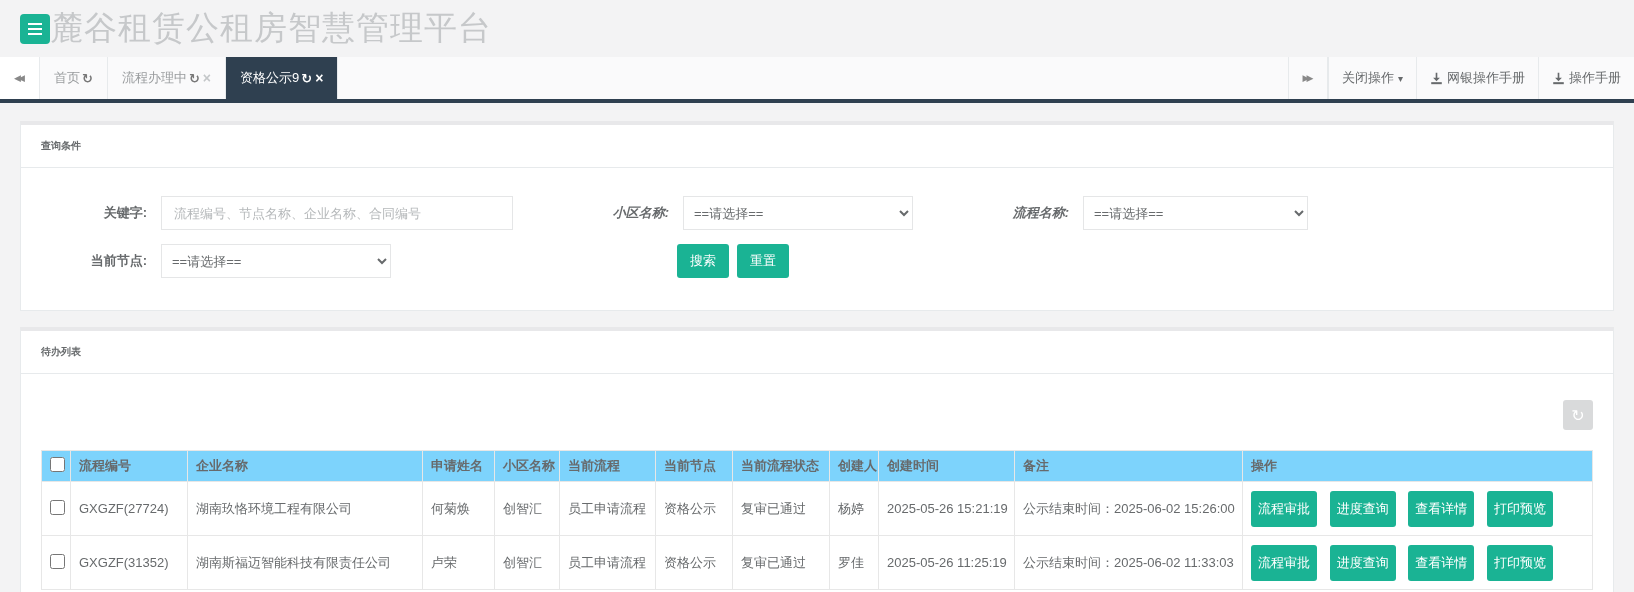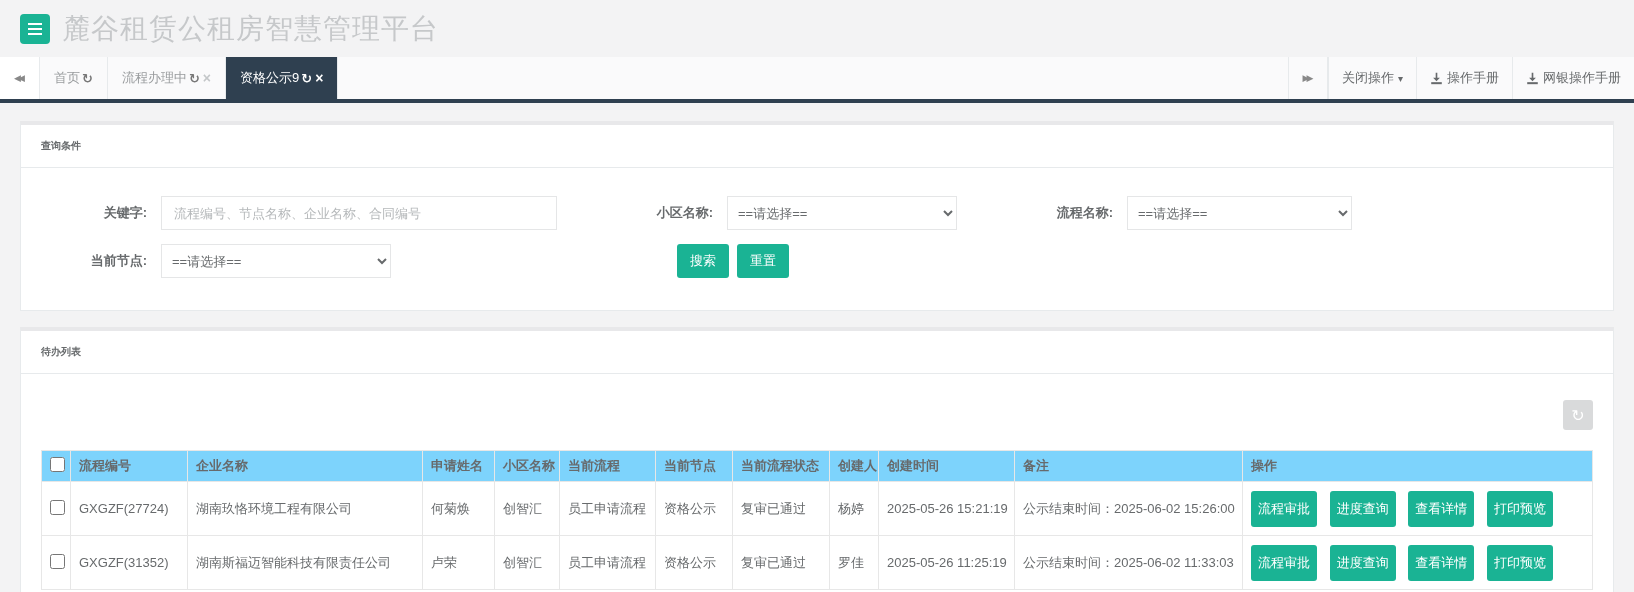--- a/index.html
+++ b/index.html
@@ -10,21 +10,21 @@
     color:#676a6c;
     font-size:13px;
   }
   
   .app-header { height:57px; display:flex; align-items:center; padding-left:20px; background:#f3f3f4; }
   .menu-btn { width:30px; height:30px; background:#1ab394; border:none; border-radius:4px;
               display:flex; align-items:center; justify-content:center; cursor:pointer; }
   .bars { width:14px; height:2px; background:#fff; position:relative; display:block; }
   .bars::before,.bars::after { content:""; position:absolute; left:0; width:14px; height:2px; background:#fff; }
   .bars::before { top:-5px; } .bars::after { top:5px; }
-  .app-title { font-size:28px; color:#c6c8ca; margin-left:12px; letter-spacing:1px; white-space:nowrap; }
+  .app-title { font-size:33px; color:#c6c8ca; letter-spacing:1px; white-space:nowrap; }
 
   
   .tabbar { height:46px; background:#fafafb; border-bottom:4px solid #2f4050; display:flex; align-items:stretch; }
   .tab-scroll { width:40px; display:flex; align-items:center; justify-content:center;
                 background:#fff; border-right:1px solid #e7eaec; color:#888; cursor:pointer;
                 font-size:9px; letter-spacing:-3px; padding-right:3px; }
   .tab-scroll.right { background:#fafafb; border-right:1px solid #e7eaec; border-left:1px solid #e7eaec; }
   .tab { display:flex; align-items:center; padding:0 14px; border-right:1px solid #e7eaec;
          color:#999c9e; cursor:pointer; white-space:nowrap; }
   .tab .refresh { font-weight:bold; color:#777; margin-left:2px; font-size:13px; }
@@ -42,22 +42,22 @@
   .panel { background:#fff; border:1px solid #e7eaec; border-top:4px solid #e8e8ea; }
   .panel-header { padding:14px 20px; font-weight:bold; font-size:10px; color:#676a6c;
                   border-bottom:1px solid #e7eaec; }
   .panel + .panel { margin-top:16px; }
 
   
   .query-body { padding:28px 20px 32px 20px; }
   .form-row { display:flex; align-items:center; }
   .form-row.second { margin-top:14px; }
   .form-label { width:120px; text-align:right; font-weight:bold; padding-right:14px; white-space:nowrap; }
-  .form-label.mid { width:170px; }
-  .text-input { width:396px; height:34px; border:1px solid #e5e6e7; padding:12px 12px; font-size:13px;
+  .form-label.mid { width:170px;font-style:italic; }
+  .text-input { width:352px; height:34px; border:1px solid #e5e6e7; padding:12px 12px; font-size:13px;
                 color:#676a6c; outline:none; font-family:inherit; }
   .text-input::placeholder { color:#b5b8ba; }
   .select { height:34px; border:1px solid #e5e6e7; background:#fff; color:#676a6c; font-size:13px;
             padding:0 6px; font-family:inherit; outline:none; }
   .w230 { width:230px; } .w225 { width:225px; }
   .btn-group { margin-left:286px; display:flex; gap:8px; }
   .btn { background:#1ab394; color:#fff; border:none; border-radius:3px; padding:8px 13px;
          font-size:13px; cursor:pointer; font-family:inherit; }
 
   
@@ -113,30 +113,30 @@
     <span>关闭操作</span>
     <span class="caret">▾</span>
   </div>
   <div class="tab-action">
     <span class="dl-icon">
       <svg width="13" height="13" viewBox="0 0 16 16">
           <path d="M7 1h2v6h3.2L8 11.4 3.8 7H7z" fill="#676a6c"></path>
           <path d="M1.5 12.5h13V15h-13z" fill="#676a6c"></path>
         </svg>
     </span>
-    <span>操作手册</span>
+    <span>网银操作手册</span>
   </div>
   <div class="tab-action">
     <span class="dl-icon">
       <svg width="13" height="13" viewBox="0 0 16 16">
           <path d="M7 1h2v6h3.2L8 11.4 3.8 7H7z" fill="#676a6c"></path>
           <path d="M1.5 12.5h13V15h-13z" fill="#676a6c"></path>
         </svg>
     </span>
-    <span>网银操作手册</span>
+    <span>操作手册</span>
   </div>
 </nav>
 
 <main class="content">
 
   <section class="panel">
     <div class="panel-header">查询条件</div>
     <div class="query-body">
       <div class="form-row">
         <label class="form-label">关键字:</label>

